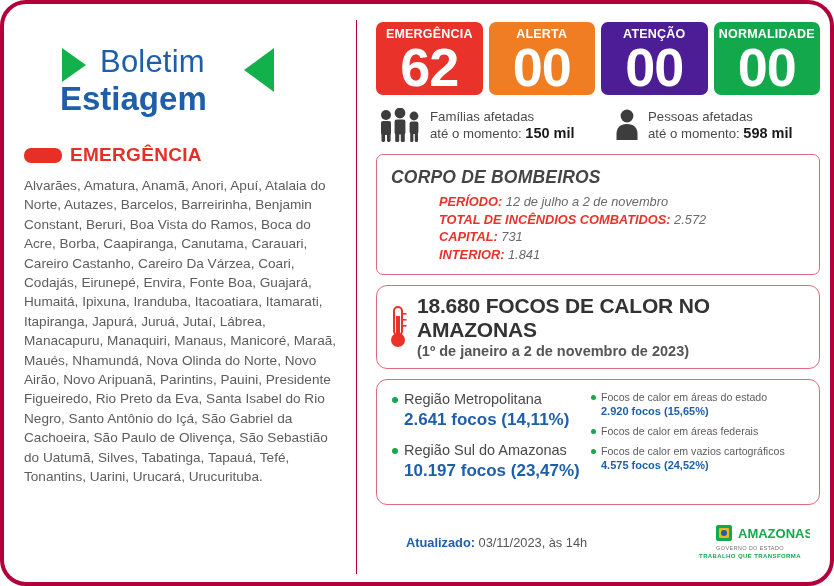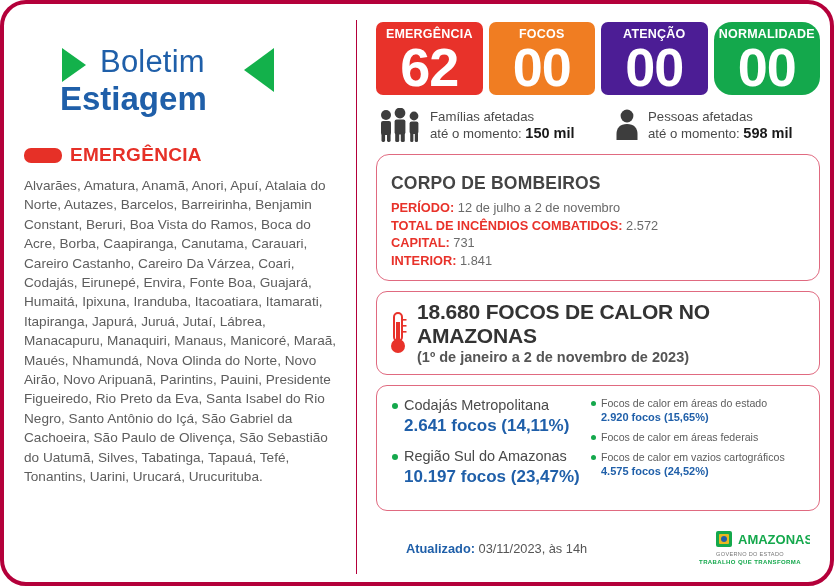--- a/index.html
+++ b/index.html
@@ -122,21 +122,21 @@
   }
   .status-value {
     font-size: 54px;
     font-weight: bold;
     line-height: 52px;
     letter-spacing: -1px;
   }
   .c-emergencia { background: #e8322a; }
   .c-alerta     { background: #f07d22; }
   .c-atencao    { background: #4c1d95; }
-  .c-normalidade{ background: #14a84c; border-radius: 18px; }
+  .c-normalidade{ background: #14a84c; }
 
   
   .affected {
     display: flex;
     margin-top: 13px;
     padding: 0 2px;
   }
   .aff-block {
     display: flex;
     align-items: center;
@@ -154,38 +154,40 @@
     font-size: 14.5px;
   }
   .icon-people, .icon-person {
     display: block;
   }
 
   
   .panel {
     margin-top: 12px;
     border: 1.6px solid #e06a80;
-    border-radius: 13px;
-    padding: 18px 14px 11px 14px;
+    border-radius: 7px;
+    padding: 12px 14px 11px 14px;
+    font-style: italic;
   }
   .panel-title {
     font-size: 17.5px;
     font-weight: bold;
     color: #444444;
     letter-spacing: 0.2px;
     margin-bottom: 5px;
   }
   .panel-line {
     font-size: 12.8px;
     color: #6a6a6a;
     line-height: 17.5px;
   }
   .panel-line b {
     color: #e8322a;
     font-weight: bold;
+    margin-left: 48px;
   }
 
   
   .heat {
     margin-top: 10px;
     border: 1.6px solid #e06a80;
     border-radius: 11px;
     padding: 8px 11px 8px 10px;
     display: flex;
     align-items: center;
@@ -327,21 +329,21 @@
   </div>
 
   <div class="right">
 
     <div class="status-row">
       <div class="status-card c-emergencia">
         <div class="status-label">EMERGÊNCIA</div>
         <div class="status-value">62</div>
       </div>
       <div class="status-card c-alerta">
-        <div class="status-label">FOCOS</div>
+        <div class="status-label">ALERTA</div>
         <div class="status-value">00</div>
       </div>
       <div class="status-card c-atencao">
         <div class="status-label">ATENÇÃO</div>
         <div class="status-value">00</div>
       </div>
       <div class="status-card c-normalidade">
         <div class="status-label">NORMALIDADE</div>
         <div class="status-value">00</div>
       </div>
@@ -417,21 +419,21 @@
       </svg>
       <div>
         <div class="heat-main">18.680 FOCOS DE CALOR NO AMAZONAS</div>
         <div class="heat-sub">(1º de janeiro a 2 de novembro de 2023)</div>
       </div>
     </div>
 
     <div class="regions">
       <div class="reg-left">
         <div class="reg-item">
-          <div class="reg-name">Codajás Metropolitana</div>
+          <div class="reg-name">Região Metropolitana</div>
           <div class="reg-val">2.641  focos (14,11%)</div>
         </div>
         <div class="reg-item">
           <div class="reg-name">Região Sul do Amazonas</div>
           <div class="reg-val">10.197 focos (23,47%)</div>
         </div>
       </div>
       <div class="reg-right">
         <div class="sub-item">
           <div class="sub-name">Focos de calor em áreas do estado</div>

